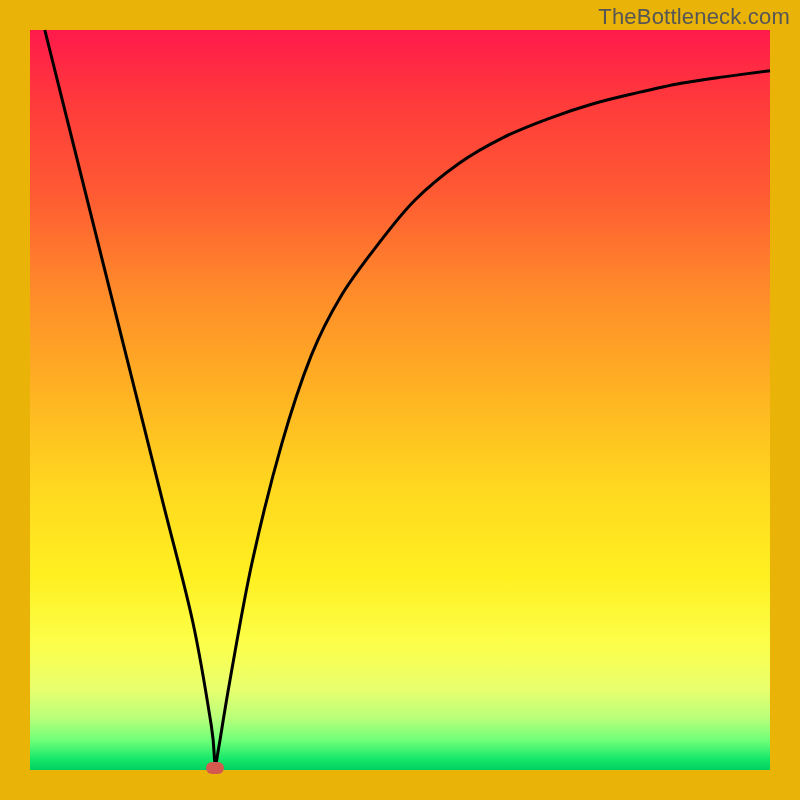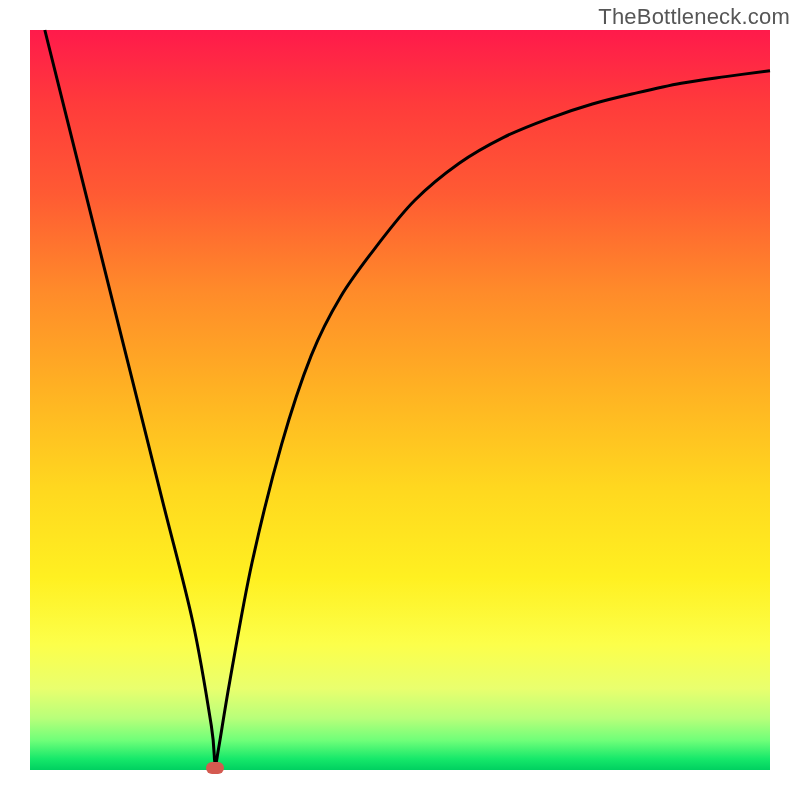--- a/index.html
+++ b/index.html
@@ -8,21 +8,21 @@
     width: 800px;
     height: 800px;
     overflow: hidden;
     background: #000;
     font-family: Arial, Helvetica, sans-serif;
   }
   .frame {
     position: relative;
     width: 800px;
     height: 800px;
-    background: #ffffff;
+    background: #eab308;
     text-decoration: underline;
   }
   .plot {
     position: absolute;
     left: 30px;
     top: 30px;
     width: 740px;
     height: 740px;
     background: linear-gradient(
       to bottom,

